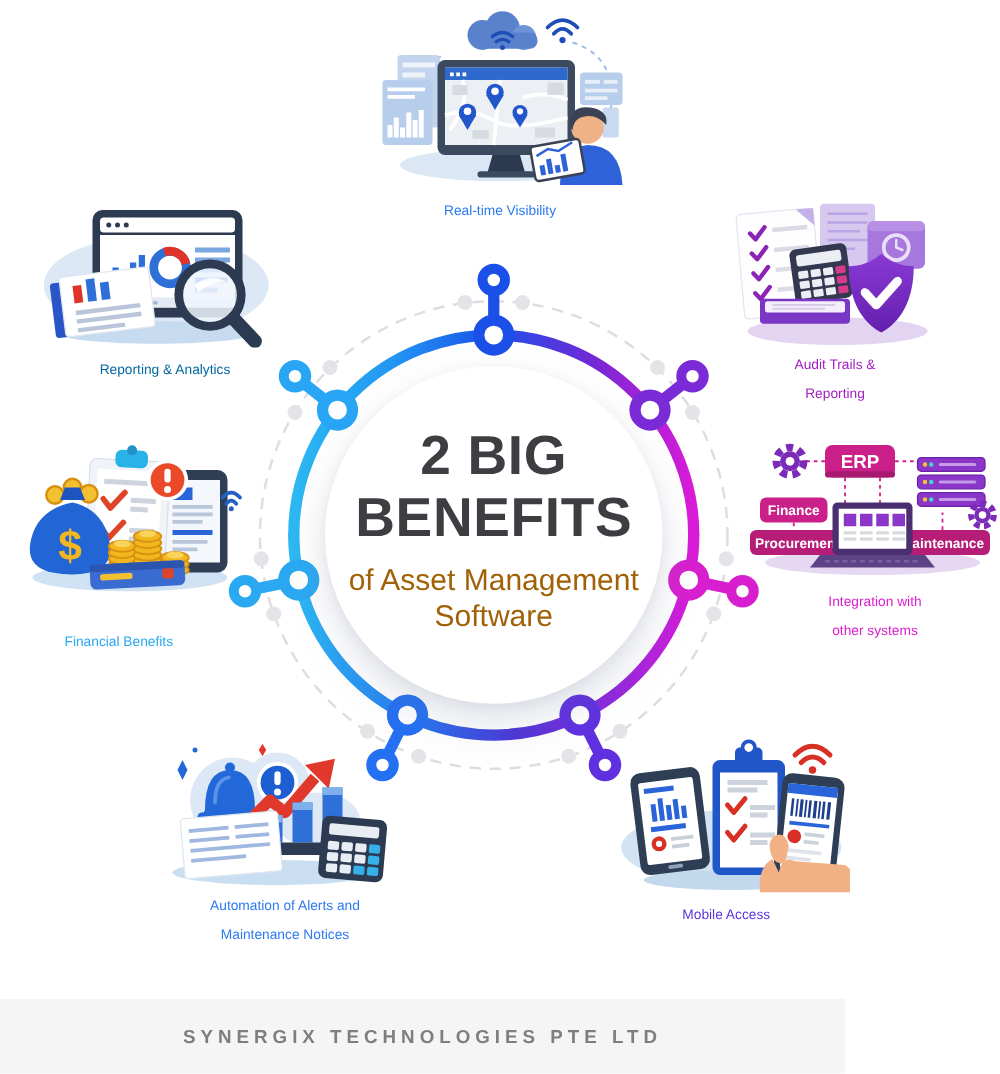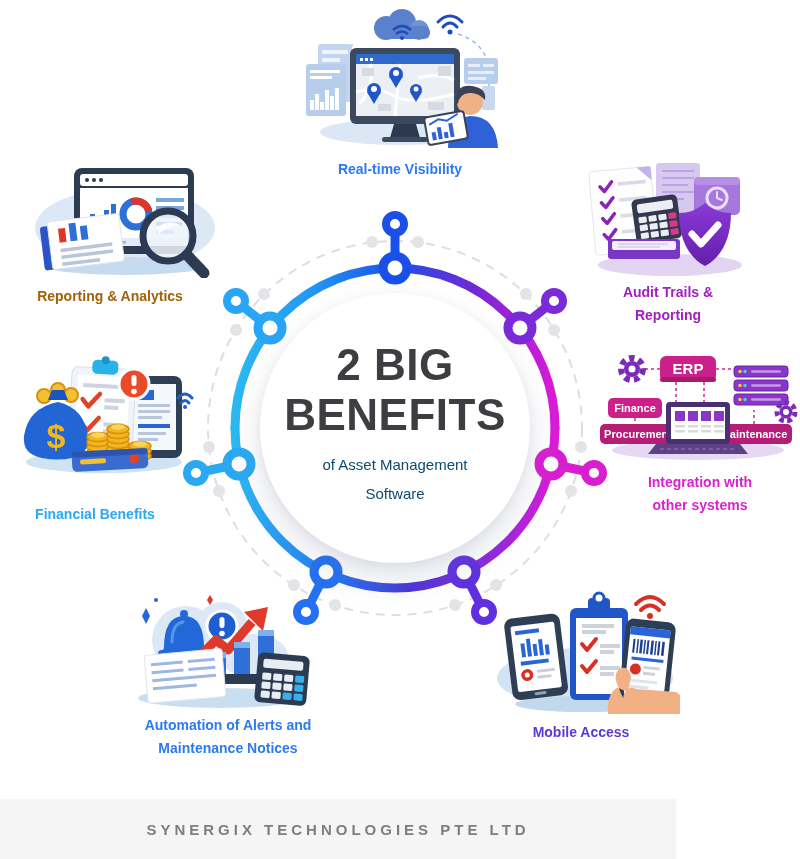--- a/index.html
+++ b/index.html
@@ -4,23 +4,23 @@
 <style>
   html,body{margin:0;padding:0;background:#fff;}
   .canvas{position:relative;width:800px;height:859px;background:#fff;overflow:hidden;
           font-family:"Liberation Sans",sans-serif;}
   .ring-layer{position:absolute;left:0;top:0;}
   .center-circle{position:absolute;left:260px;top:293px;width:270px;height:270px;border-radius:50%;
           background:#ffffff;box-shadow:0 16px 34px rgba(110,120,150,.20),0 3px 10px rgba(110,120,150,.10);}
   .center-text{position:absolute;left:395px;top:340px;width:320px;transform:translateX(-50%);text-align:center;}
   .center-text .t1{font-size:44px;font-weight:800;color:#3d3e42;line-height:50px;letter-spacing:.5px;}
   .center-text .subwrap{margin-top:10px;}
-  .center-text .sub{font-size:15px;color:#0c4a6e;line-height:29px;}
-  .benefit-label{position:absolute;transform:translateX(-50%);text-align:center;font-weight:bold;
-          font-size:14px;line-height:23px;white-space:nowrap;}
+  .center-text .sub{font-size:24px;color:#a16207;line-height:29px;}
+  .benefit-label{position:absolute;transform:translateX(-50%);text-align:center;font-weight:normal;
+          font-size:11px;line-height:23px;white-space:nowrap;}
   .benefit-label span{display:block;}
   .illu{position:absolute;}
   .footer{position:absolute;left:0;top:799px;width:676px;height:60px;background:#f5f5f6;
           display:flex;align-items:center;justify-content:center;}
   .footer .company{font-size:15px;font-weight:bold;letter-spacing:4px;color:#7e7e7e;}
   svg text{font-family:"Liberation Sans",sans-serif;}
 </style>
 </head>
 <body>
 
@@ -633,21 +633,21 @@
   <div class="benefit-label" style="left: 581px; top: 721px; color: rgb(91, 56, 216);">
     <span>Mobile Access</span>
   </div>
   <div class="benefit-label" style="left: 228px; top: 714px; color: rgb(45, 122, 240);">
     <span>Automation of Alerts and</span>
     <span>Maintenance Notices</span>
   </div>
   <div class="benefit-label" style="left: 95px; top: 479px; color: rgb(42, 169, 240); margin-top: 24px;">
     <span>Financial Benefits</span>
   </div>
-  <div class="benefit-label" style="left: 110px; top: 285px; color: #a16207;">
+  <div class="benefit-label" style="left: 132px; top: 285px; color: #0369a1;">
     <span>Reporting &amp; Analytics</span>
   </div>
 
   <div class="footer">
     <div class="company">SYNERGIX TECHNOLOGIES PTE LTD</div>
   </div>
 
 </div>
 
 </body></html>

